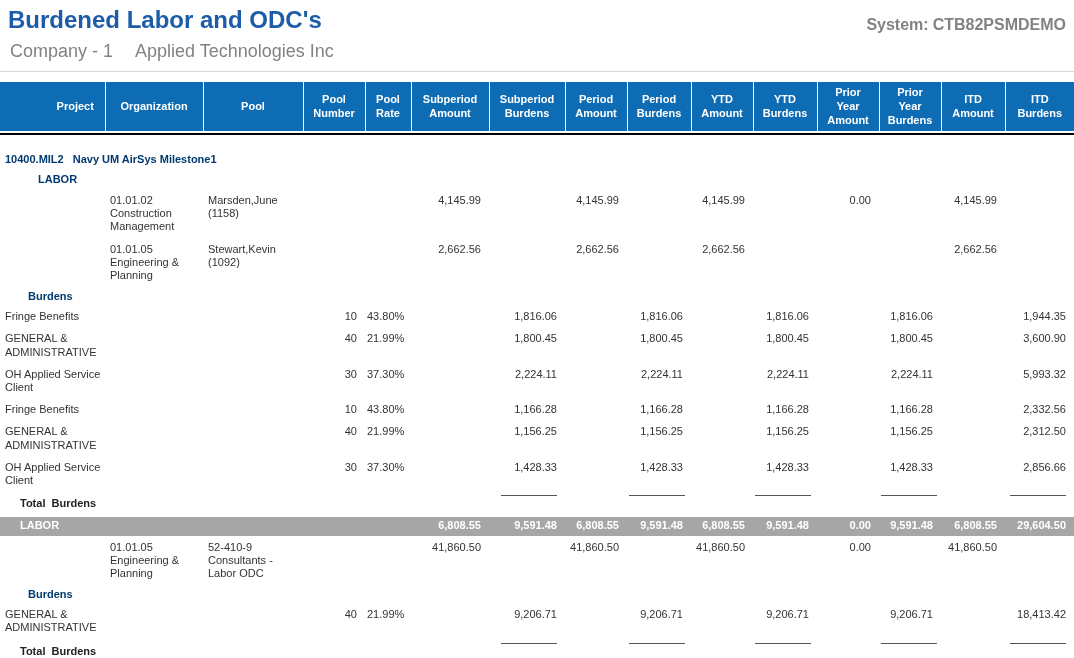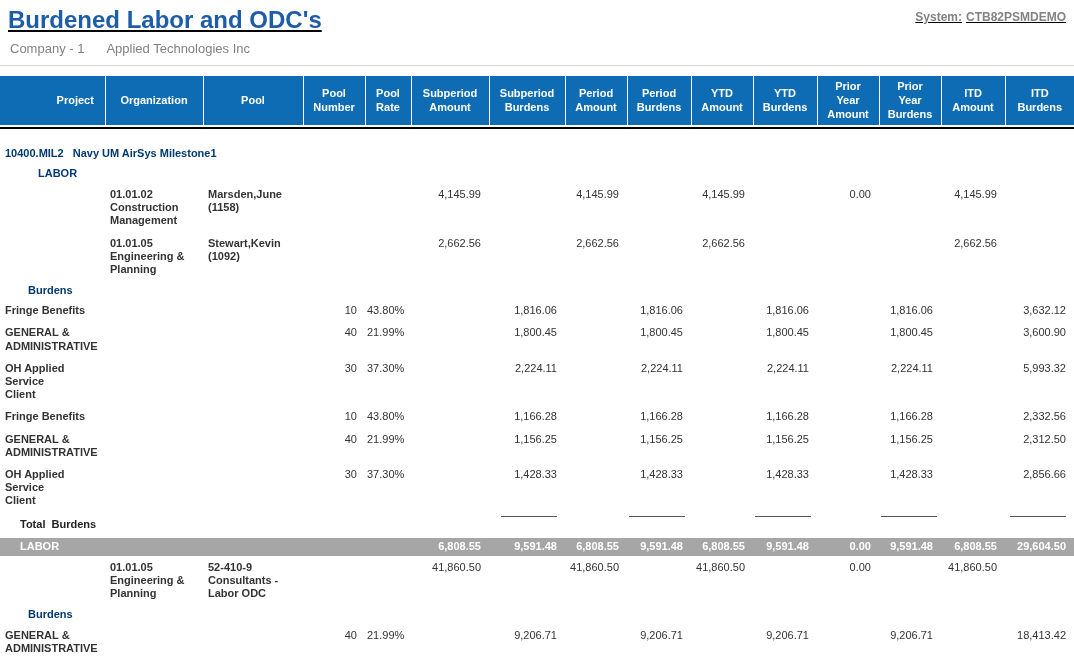--- a/index.html
+++ b/index.html
@@ -8,40 +8,39 @@
     width: 1074px;
     font-family: "Liberation Sans", sans-serif;
     -webkit-font-smoothing: antialiased;
   }
   .page { width: 1074px; min-height: 658px; background: #fff; }
 
   
   .top {
     display: flex;
     justify-content: space-between;
-    align-items: flex-start;
+    align-items: flex-end;
     padding: 6px 8px 0 8px;
-    text-decoration: underline;
   }
   .title {
     color: var(--title-blue, #1d5ca8);
     font-size: 24px;
     font-weight: bold;
     line-height: 1.15;
   }
   .system {
     color: var(--muted-gray, #828282);
-    font-size: 12px;
+    font-size: 16px;
     font-weight: bold;
     padding-top: 4px;
   }
   .system .sys-label { margin-right: 4px; }
   .company {
     color: var(--muted-gray, #828282);
-    font-size: 13px;
+    font-size: 18px;
     padding: 7px 8px 9px 10px;
   }
   .company .cname { margin-left: 22px; }
   .divider { border: none; border-top: 1px solid #d7d7d7; }
 
   
   table.report {
     width: 1074px;
     border-collapse: collapse;
     table-layout: fixed;
@@ -60,21 +59,21 @@
     padding: 3px 2px;
     height: 50px;
     border-left: 1px solid #fff;
   }
   thead th:first-child { border-left: none; padding-left: 48px; }
 
   tr.rule-row td { height: 3px; background: #000; padding: 0; border-top: 2px solid #fff; }
   tr.spacer-row td { height: 16px; padding: 0; }
 
   tbody td { white-space: pre-wrap; vertical-align: top; line-height: 1.2; }
-  td.txt { text-align: left;  padding: 2px 2px 7px 5px; color: var(--body-text, #333); font-weight: bold; }
+  td.txt { text-align: left;  padding: 2px 2px 7px 5px; color: var(--body-text, #333); }
   td.num { text-align: right; padding: 2px 8px 7px 2px; color: var(--body-text, #333); }
 
   .r-project td { color: var(--group-navy, #003a70); font-weight: bold; padding: 2px 4px 6px 5px; }
   .r-project .pid { margin-right: 9px; }
   .r-group1 td { color: var(--group-navy, #003a70); font-weight: bold; padding: 1px 4px 6px 38px; }
   .r-group2 td { color: var(--group-navy, #003a70); font-weight: bold; padding: 1px 4px 5px 28px; }
 
   .r-totalburdens td.lbl { color: #222; font-weight: bold; padding: 3px 4px 7px 20px; }
   .r-totalburdens td.num { padding: 1px 8px 7px 2px; }
   .uline { border-top: 1px solid #555; width: 56px; margin-left: auto; height: 2px; }
@@ -223,21 +222,21 @@
           <td class="num">43.80%</td>
           <td class="num"></td>
           <td class="num">1,816.06</td>
           <td class="num"></td>
           <td class="num">1,816.06</td>
           <td class="num"></td>
           <td class="num">1,816.06</td>
           <td class="num"></td>
           <td class="num">1,816.06</td>
           <td class="num"></td>
-          <td class="num">3,632.12</td>
+          <td class="num">1,944.35</td>
         </tr>
         <tr class="r-detail">
           <td class="txt">GENERAL &amp;
 ADMINISTRATIVE</td>
           <td class="txt"></td>
           <td class="txt"></td>
           <td class="num">40</td>
           <td class="num">21.99%</td>
           <td class="num"></td>
           <td class="num">1,800.45</td>

